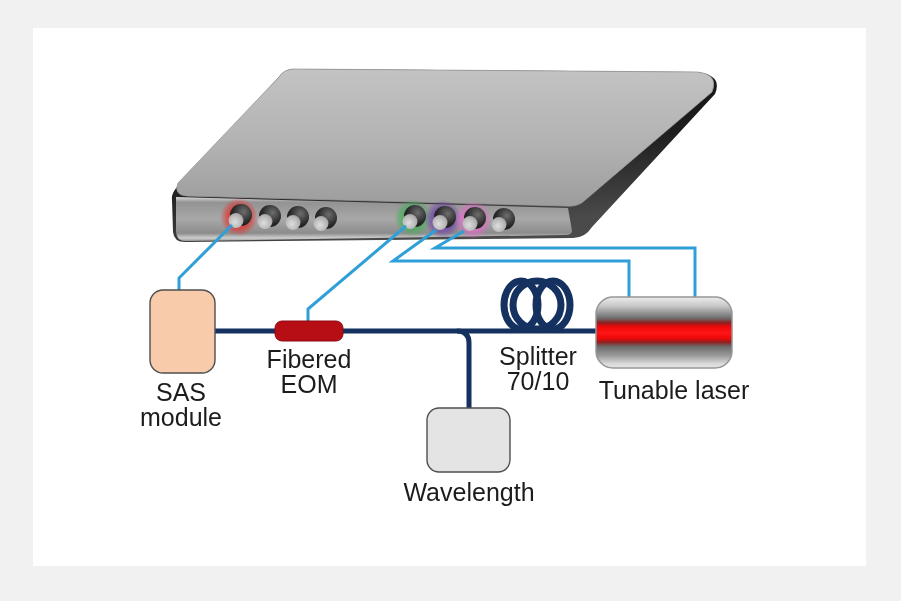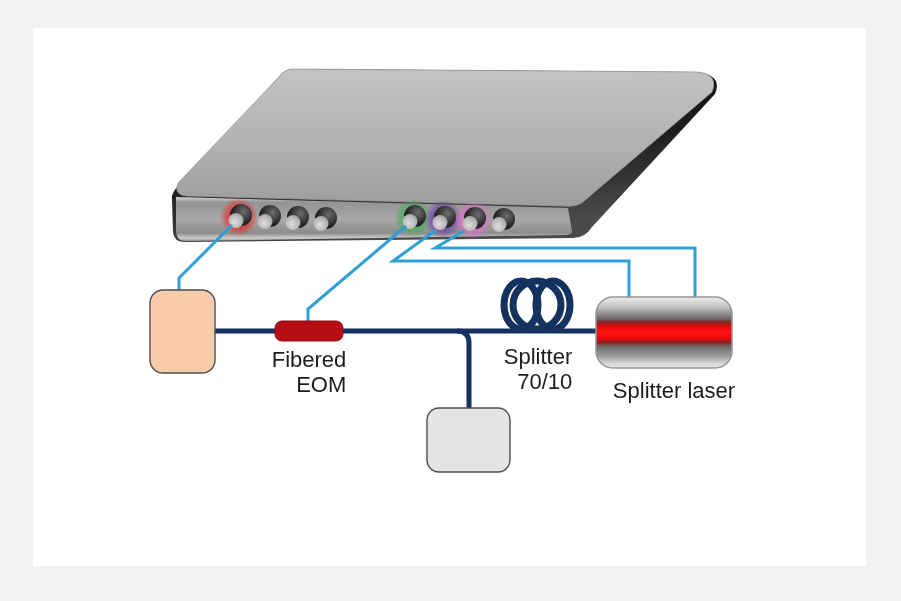--- a/index.html
+++ b/index.html
@@ -5,22 +5,22 @@
   html,body{margin:0;padding:0;width:901px;height:601px;overflow:hidden;}
   body{background:#f1f1f2;font-family:"Liberation Sans",sans-serif;}
   .panel{
     position:absolute;left:33px;top:28px;width:833px;height:538px;
     background:#ffffff;
   }
   .panel svg{position:absolute;left:0;top:0;}
   .lbl{
     position:absolute;
     transform:translateX(-50%);
-    text-align:right;
-    font-size:22px;
+    text-align:center;
+    font-size:25px;
     line-height:25px;
     color:#1c1c1c;
     white-space:nowrap;
   }
   .lbl span{display:block;}
 </style>
 </head>
 <body>
 
 <div class="panel">
@@ -151,27 +151,32 @@
       <circle cx="504" cy="277" r="24"></circle>
     </g>
   </g>
 
   <rect x="117" y="262" width="65" height="83" rx="13" fill="#f8cbaa" stroke="#4f4f4f" stroke-width="1.4"></rect>
   <rect x="242" y="293" width="68" height="20" rx="7" fill="#b70d15" stroke="#8d0a12" stroke-width="1"></rect>
   <rect x="563" y="269" width="136" height="71" rx="17" fill="url(#gLaser)" stroke="#969696" stroke-width="1.5"></rect>
   <rect x="394" y="380" width="83" height="64" rx="12" fill="#e4e4e4" stroke="#4f4f4f" stroke-width="1.4"></rect>
 </svg>
 
+<div class="lbl" style="left:148px;top:352px;">
+  <span>SAS</span>
+  <span>module</span>
+</div>
 <div class="lbl" style="left:276px;top:319px;">
   <span>Fibered</span>
   <span>EOM</span>
 </div>
 <div class="lbl" style="left:505px;top:316px;">
   <span>Splitter</span>
   <span>70/10</span>
 </div>
 <div class="lbl" style="left:641px;top:350px;">
-  <span>Splitter laser</span>
+  <span>Tunable laser</span>
 </div>
 <div class="lbl" style="left:436px;top:452px;">
+  <span>Wavelength</span>
 </div>
 
 </div>
 
 </body></html>

